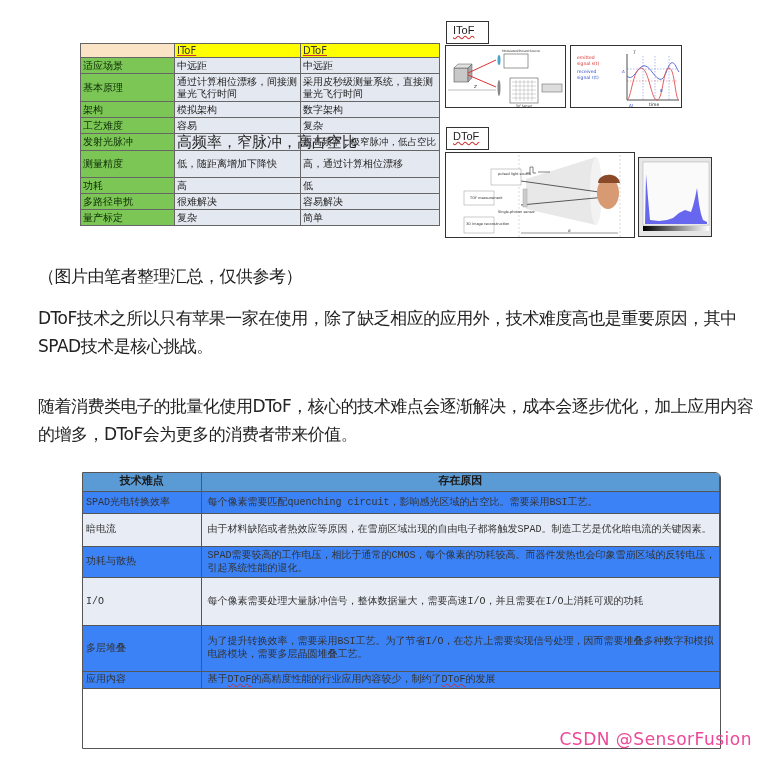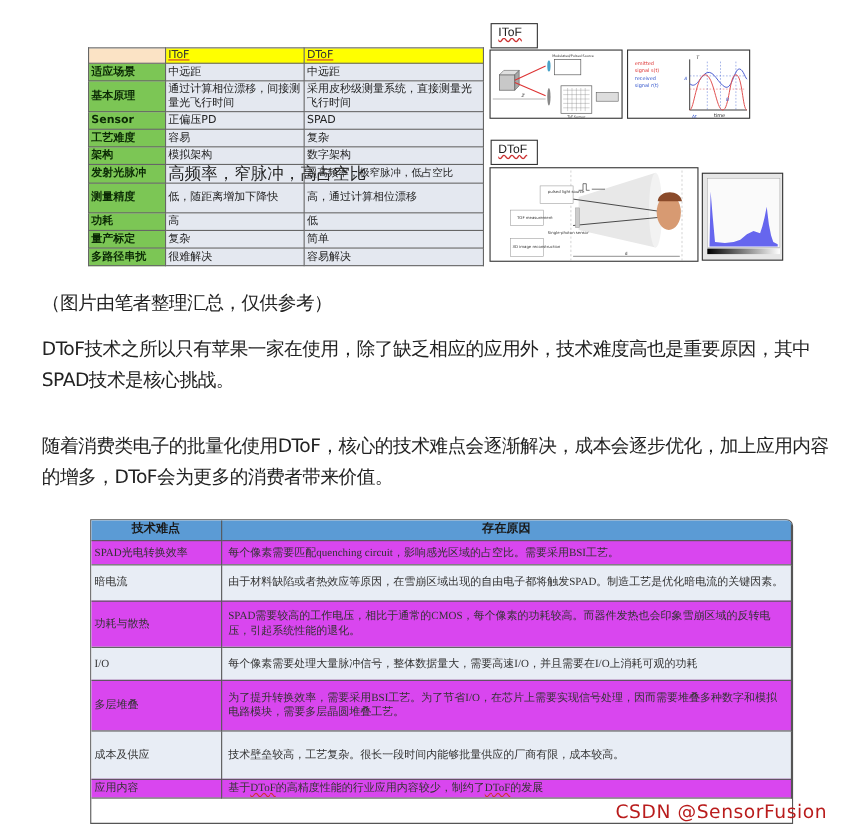--- a/index.html
+++ b/index.html
@@ -6,21 +6,21 @@
   html, body { width: 768px; height: 758px; background: #ffffff; overflow: hidden; }
   body { position: relative; font-family: "DejaVu Sans", sans-serif; color: #222; }
 
   
   .cmp-table {
     position: absolute; left: 80px; top: 43px; width: 360px;
     border-collapse: collapse; table-layout: fixed;
     font-family: "DejaVu Sans", sans-serif; font-size: 10px; line-height: 12px;
   }
   .cmp-table td { border: 1px solid #666; padding: 0 2px; vertical-align: middle; }
-  .cmp-table td.rh { background: #7cc655; color: #0b2a05; font-weight: bold; width: 70px; }
+  .cmp-table td.rh { background: #7cc655; color: #0b2a05; font-weight: normal; width: 94px; }
   .cmp-table td.c1 { width: 126px; background: #e4e8f0; color: #222; }
   .cmp-table td.c2 { background: #e4e8f0; color: #222; }
   .cmp-table tr.hdr td.rh { background: #fbe3c5; }
   .cmp-table tr.hdr td.c1, .cmp-table tr.hdr td.c2 { background: #ffff00; color: #333; text-decoration: underline; text-decoration-color:#c33;}
 
   
   .fig-label {
     position: absolute; border: 1px solid #333; background: #fff;
     font-size: 11px; color: #222; padding: 2px 6px; font-family: "Liberation Sans", sans-serif;
   }
@@ -28,30 +28,30 @@
   .fig-box { position: absolute; border: 1px solid #333; background: #fff; overflow: hidden; }
 
   
   .para { position: absolute; left: 38px; width: 730px; font-size: 17px; line-height: 28px; color: #222; font-family: "DejaVu Sans", sans-serif; letter-spacing: -0.5px; }
 
   
   .diff-wrap {
     position: absolute; left: 82px; top: 472px; width: 639px; height: 277px;
     border: 1px solid #555; border-top-right-radius: 6px; overflow: hidden;
   }
-  .diff-table { width: 100%; border-collapse: collapse; table-layout: fixed; font-family: Liberation Serif, serif; font-size: 10px; line-height: 13px; }
+  .diff-table { width: 100%; border-collapse: collapse; table-layout: fixed; font-family: Liberation Mono, monospace; font-size: 10px; line-height: 13px; }
   .diff-table th { background: #5b9bd5; color: #1a1a1a; font-weight: bold; height: 18px; border-right: 1px solid #555; border-bottom: 1px solid #555; font-size: 11px; }
   .diff-table td { border-right: 1px solid #555; border-bottom: 1px solid #555; padding: 1px 3px; vertical-align: middle; color: #333; }
   .diff-table td.k { width: 118px; }
   .diff-table tr.shade td { background: #e8edf5; }
-  .diff-table tr.plain td { background: #d946ef; }
+  .diff-table tr.plain td { background: #3b82f6; }
   .diff-table td.v { padding-left: 6px; }
   .wavy { text-decoration: underline; text-decoration-color: #c33; text-decoration-style: wavy; }
 
-  .watermark { position: absolute; right: 16px; top: 729px; font-family: "DejaVu Sans", sans-serif; font-size: 17px; color: #b91c1c; letter-spacing: 0.5px; }
+  .watermark { position: absolute; right: 16px; top: 729px; font-family: "DejaVu Sans", sans-serif; font-size: 17px; color: #ec4899; letter-spacing: 0.5px; }
 </style>
 </head>
 <body>
 
 <table class="cmp-table">
   <tbody>
       <tr class="hdr" style="height:14px">
     <td class="rh"></td>
     <td class="c1">IToF</td>
     <td class="c2">DToF</td>
@@ -60,58 +60,53 @@
     <td class="rh">适应场景</td>
     <td class="c1">中远距</td>
     <td class="c2">中远距</td>
   </tr>
   <tr style="height:28px">
     <td class="rh">基本原理</td>
     <td class="c1">通过计算相位漂移，间接测量光飞行时间</td>
     <td class="c2">采用皮秒级测量系统，直接测量光飞行时间</td>
   </tr>
   <tr style="height:16px">
-    <td class="rh">Sensor</td>
-    <td class="c1">正偏压PD</td>
-    <td class="c2">SPAD</td>
+    <td class="rh">架构</td>
+    <td class="c1">模拟架构</td>
+    <td class="c2">数字架构</td>
   </tr>
   <tr style="height:16px">
     <td class="rh">工艺难度</td>
     <td class="c1">容易</td>
     <td class="c2">复杂</td>
-  </tr>
-  <tr style="height:16px">
-    <td class="rh">架构</td>
-    <td class="c1">模拟架构</td>
-    <td class="c2">数字架构</td>
   </tr>
   <tr style="height:17px">
     <td class="rh">发射光脉冲</td>
     <td class="c1" style="font-size:15px;white-space:nowrap">高频率，窄脉冲，高占空比</td>
     <td class="c2" style="font-size:9.5px;white-space:nowrap">超高频率，极窄脉冲，低占空比</td>
   </tr>
   <tr style="height:27px">
     <td class="rh">测量精度</td>
     <td class="c1">低，随距离增加下降快</td>
     <td class="c2">高，通过计算相位漂移</td>
   </tr>
   <tr style="height:16px">
     <td class="rh">功耗</td>
     <td class="c1">高</td>
     <td class="c2">低</td>
   </tr>
   <tr style="height:16px">
+    <td class="rh">多路径串扰</td>
+    <td class="c1">很难解决</td>
+    <td class="c2">容易解决</td>
+  </tr>
+  <tr style="height:16px">
     <td class="rh">量产标定</td>
     <td class="c1">复杂</td>
     <td class="c2">简单</td>
-  </tr>
-  <tr style="height:16px">
-    <td class="rh">多路径串扰</td>
-    <td class="c1">很难解决</td>
-    <td class="c2">容易解决</td>
   </tr>
 </tbody>
   </table>
 
 <div class="fig-label" style="left:446px;top:21px;width:43px;height:23px;">
   <span>IToF</span>
 </div>
 
 <div class="fig-box" style="left:445px;top:45px;width:121px;height:63px;">
   <svg width="121" height="63" viewBox="0 0 121 63">
@@ -238,36 +233,32 @@
       <th>存在原因</th>
     </tr>
     <tr class="plain" style="height:22px">
       <td class="k">SPAD光电转换效率</td>
       <td class="v">每个像素需要匹配quenching circuit，影响感光区域的占空比。需要采用BSI工艺。</td>
     </tr>
     <tr class="shade" style="height:33px">
       <td class="k">暗电流</td>
       <td class="v">由于材料缺陷或者热效应等原因，在雪崩区域出现的自由电子都将触发SPAD。制造工艺是优化暗电流的关键因素。</td>
     </tr>
-    <tr class="plain" style="height:42px">
+    <tr class="plain" style="height:31px">
       <td class="k">功耗与散热</td>
       <td class="v">SPAD需要较高的工作电压，相比于通常的CMOS，每个像素的功耗较高。而器件发热也会印象雪崩区域的反转电压，引起系统性能的退化。</td>
     </tr>
-    <tr class="shade" style="height:30px">
+    <tr class="shade" style="height:48px">
       <td class="k">I/O</td>
       <td class="v">每个像素需要处理大量脉冲信号，整体数据量大，需要高速I/O，并且需要在I/O上消耗可观的功耗</td>
     </tr>
     <tr class="plain" style="height:46px">
       <td class="k">多层堆叠</td>
       <td class="v">为了提升转换效率，需要采用BSI工艺。为了节省I/O，在芯片上需要实现信号处理，因而需要堆叠多种数字和模拟电路模块，需要多层晶圆堆叠工艺。</td>
     </tr>
-    <tr class="shade" style="height:44px">
-      <td class="k">成本及供应</td>
-      <td class="v">技术壁垒较高，工艺复杂。很长一段时间内能够批量供应的厂商有限，成本较高。</td>
-    </tr>
     <tr class="plain" style="height:17px">
       <td class="k">应用内容</td>
       <td class="v"><span>基于</span><span class="wavy">DToF</span><span>的高精度性能的行业应用内容较少，制约了</span><span class="wavy">DToF</span><span>的发展</span></td>
     </tr>
   </tbody>
     </table>
 </div>
 
 <div class="watermark">CSDN @SensorFusion</div>
 

